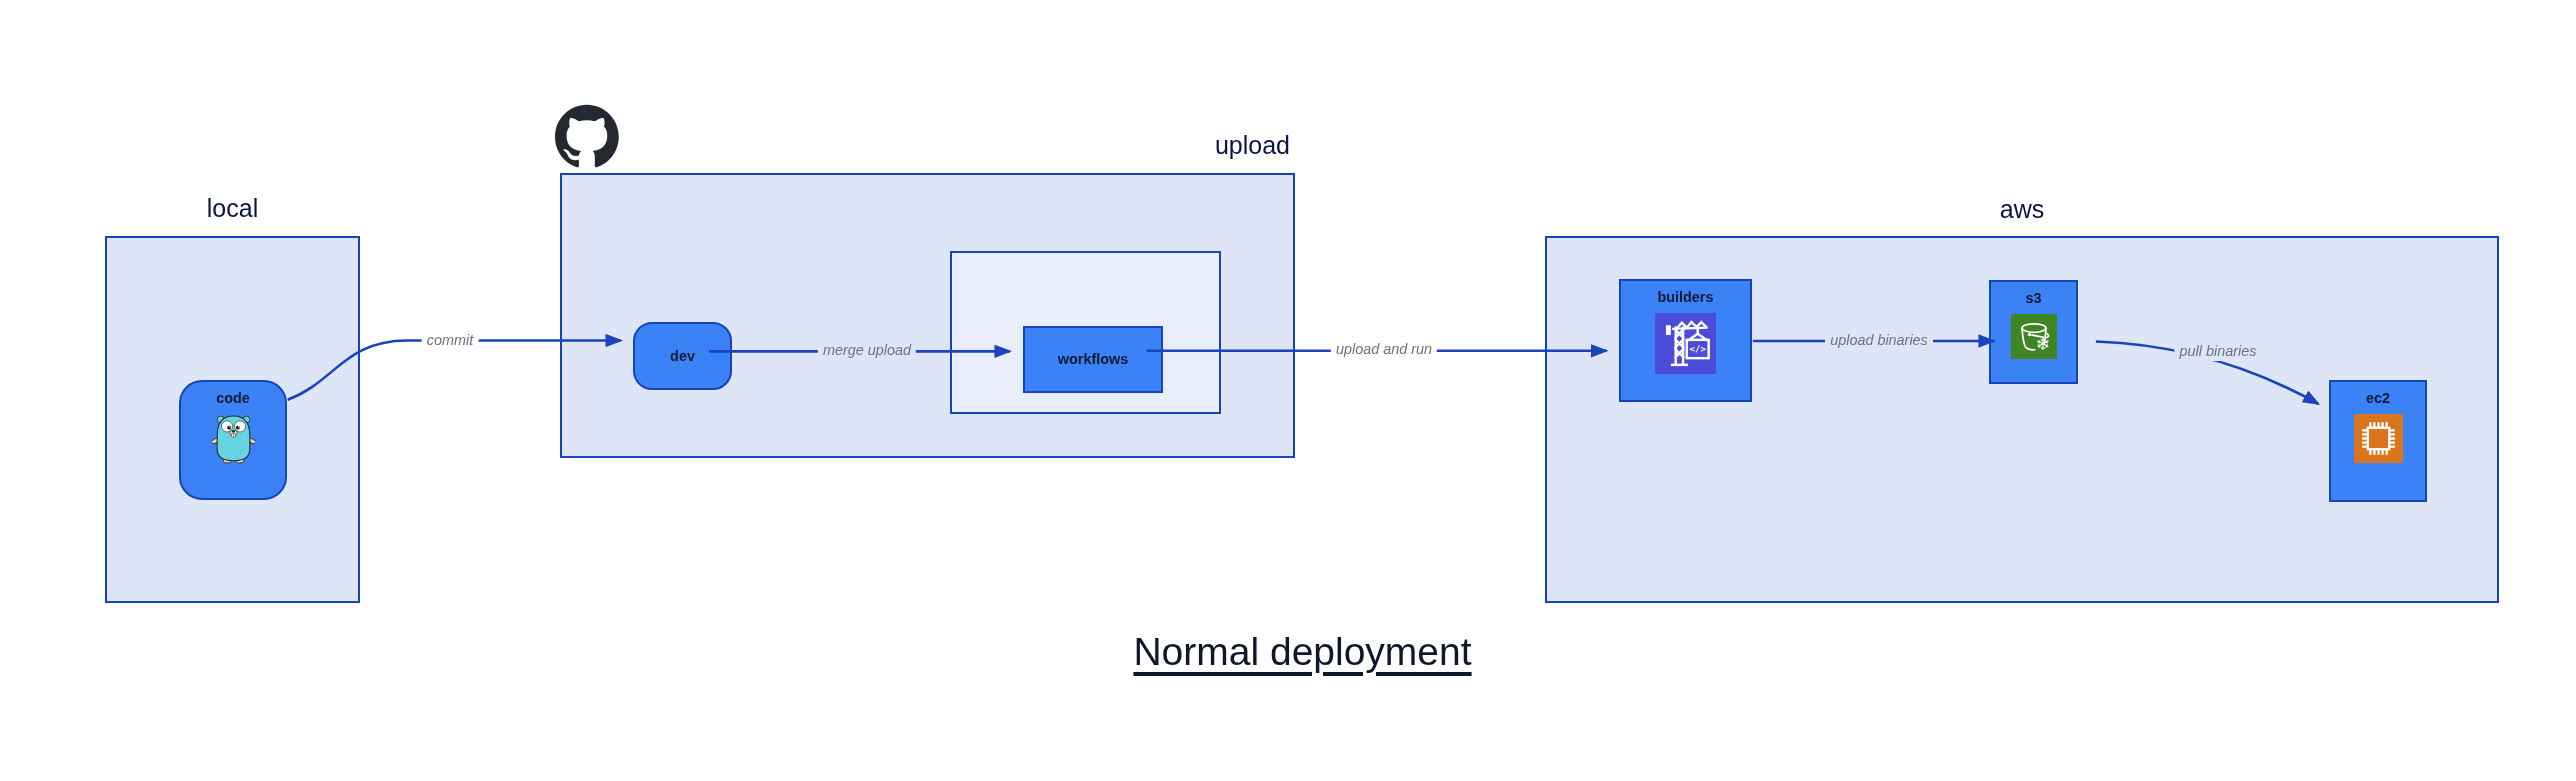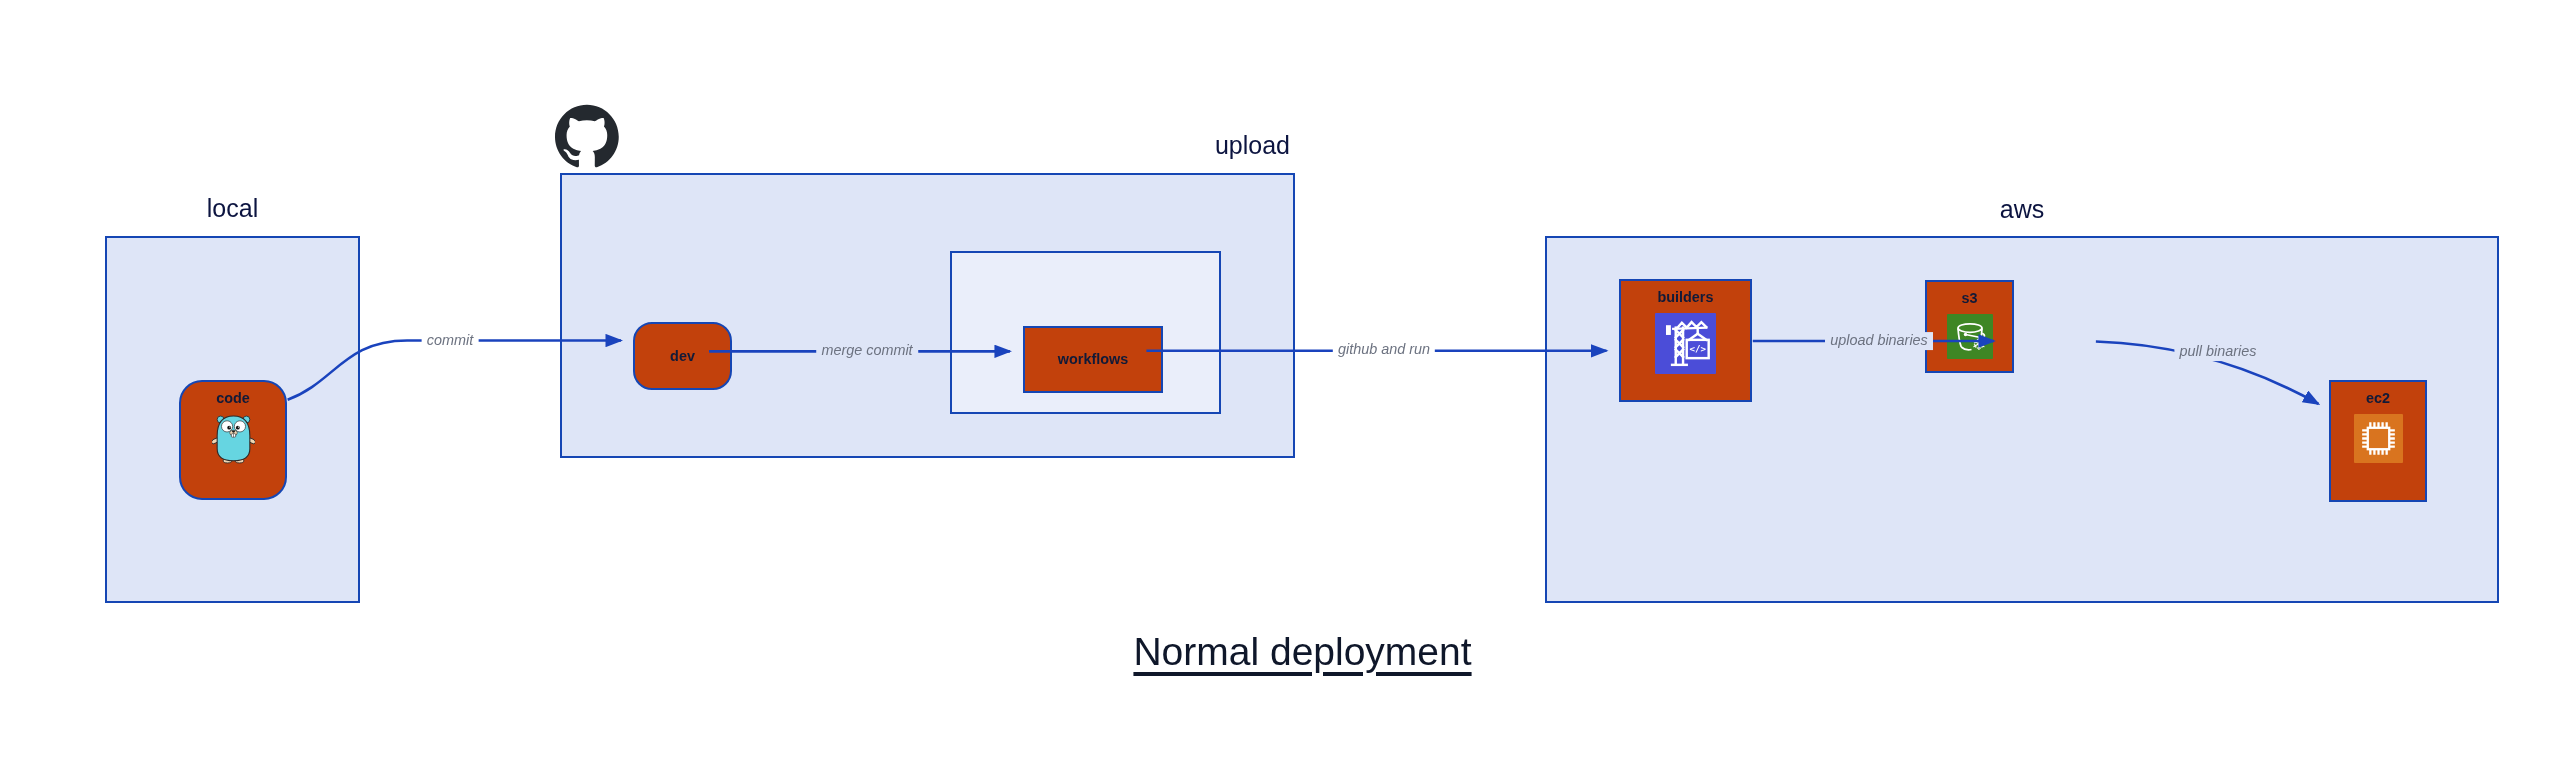--- a/index.html
+++ b/index.html
@@ -11,21 +11,21 @@
   .group{position:absolute;background:#dee5f7;border:2.6px solid #1546b4;box-sizing:border-box;}
   .group.master{background:#eaeefa;border-width:2.1px;}
   
   .section-label{
     position:absolute;font-size:25px;color:#0c1440;text-align:center;
     line-height:1.1;letter-spacing:0;
   }
   .section-label.right{text-align:right;}
   
   .node{
-    position:absolute;background:#c2410c;border:2.6px solid #1546b4;box-sizing:border-box;
+    position:absolute;background:#3b82f6;border:2.6px solid #1546b4;box-sizing:border-box;
     display:flex;flex-direction:column;align-items:center;z-index:3;
   }
   .node .node-label{font-weight:bold;font-size:14.4px;color:#111a38;line-height:1.15;}
   .node.center{justify-content:center;}
   .node.top{justify-content:flex-start;padding-top:8.2px;}
   .icon-tile{border-radius:1px;margin-top:7.2px;flex:0 0 auto;}
   
   svg.edges{position:absolute;left:0;top:0;z-index:5;pointer-events:none;}
   .edge-label{
     position:absolute;transform:translate(-50%,-50%);z-index:6;
@@ -110,21 +110,21 @@
           <path d="M36 25 L44 16 L52 24 L60 15 L68 23 L76 15 L84 23"></path>
           <line x1="70" y1="25" x2="70" y2="34"></line>
           <path d="M70 34 L56 44 M70 34 L84 44"></path>
           <rect x="52" y="44" width="36" height="30"></rect>
         </g>
         <text x="70" y="64" font-family="DejaVu Sans Mono, monospace" font-size="15" font-weight="bold" fill="#ffffff" text-anchor="middle">&lt;/&gt;</text>
       </svg>
     </span>
   </div>
 
-  <div class="node top" style="left:1925px;top:280px;width:89px;height:93px;">
+  <div class="node top" style="left:1989px;top:280px;width:89px;height:104px;">
     <span class="node-label">s3</span>
     <span class="icon-tile" style="width:46px;height:45px;background:#3e8624;">
       <svg width="46" height="45" viewBox="0 0 90 90">
         <g stroke="#ffffff" stroke-width="3.5" fill="none">
           <ellipse cx="45" cy="28" rx="24" ry="8.5"></ellipse>
           <path d="M21 29 C22.5 48 24.5 58 27.5 66"></path>
           <path d="M69 29 C68 44 67 53 64.5 61"></path>
           <path d="M27.5 66 C33 71 41 72.5 48 71"></path>
           <path d="M36 41 L66 47"></path>
           <path d="M66 47 C74 49 77 42.5 69.5 38.5"></path>
@@ -159,21 +159,21 @@
     <g stroke="#1a43bd" stroke-width="5" fill="none">
       <path d="M 558 776 C 650 742, 668 661, 790 661 H 1205" marker-end="url(#arrow)"></path>
       <path d="M 1376 682 H 1960" marker-end="url(#arrow)"></path>
       <path d="M 2225 681 H 3118" marker-end="url(#arrow)"></path>
       <path d="M 3402 662 H 3870" marker-end="url(#arrow)"></path>
       <path d="M 4068 663 C 4220 668, 4360 706, 4500 784" marker-end="url(#arrow)"></path>
     </g>
   </svg>
 
   <div class="edge-label bg-white" style="left:450px;top:341px;">commit</div>
-  <div class="edge-label bg-group" style="left:867px;top:351px;">merge commit</div>
-  <div class="edge-label bg-white" style="left:1384px;top:350px;">github and run</div>
+  <div class="edge-label bg-group" style="left:867px;top:351px;">merge upload</div>
+  <div class="edge-label bg-white" style="left:1384px;top:350px;">upload and run</div>
   <div class="edge-label bg-group" style="left:1879px;top:341px;">upload binaries</div>
   <div class="edge-label bg-group" style="left:2218px;top:352px;">pull binaries</div>
 
   <div class="diagram-title" style="left:1045px;top:631px;width:515px;">Normal deployment</div>
 
 </div>
 
 
 </body></html>

